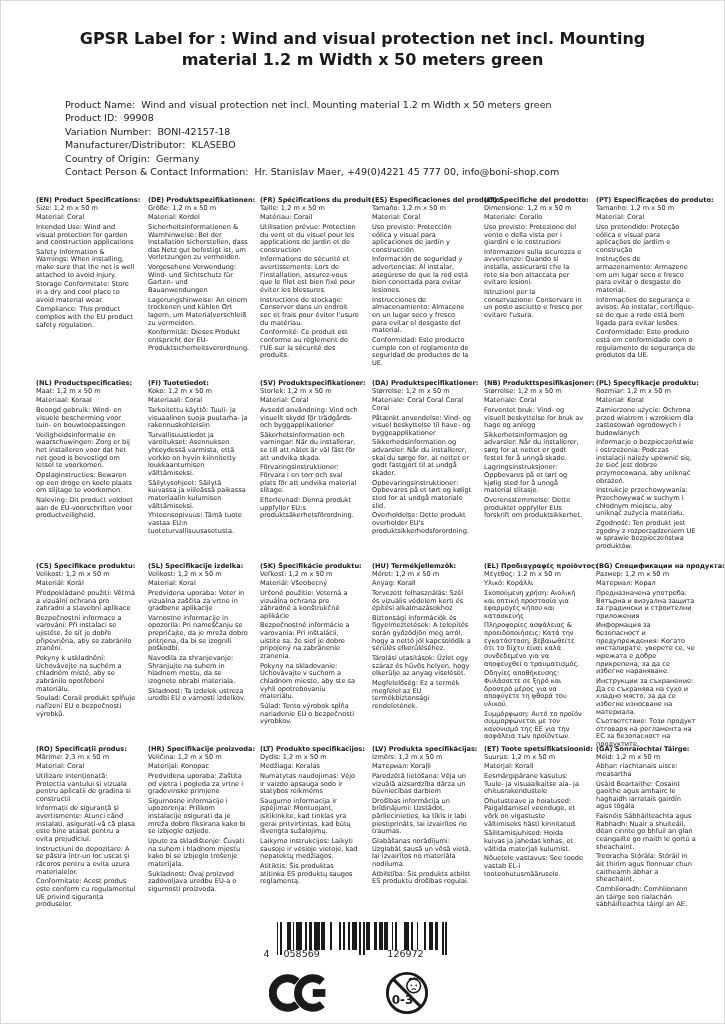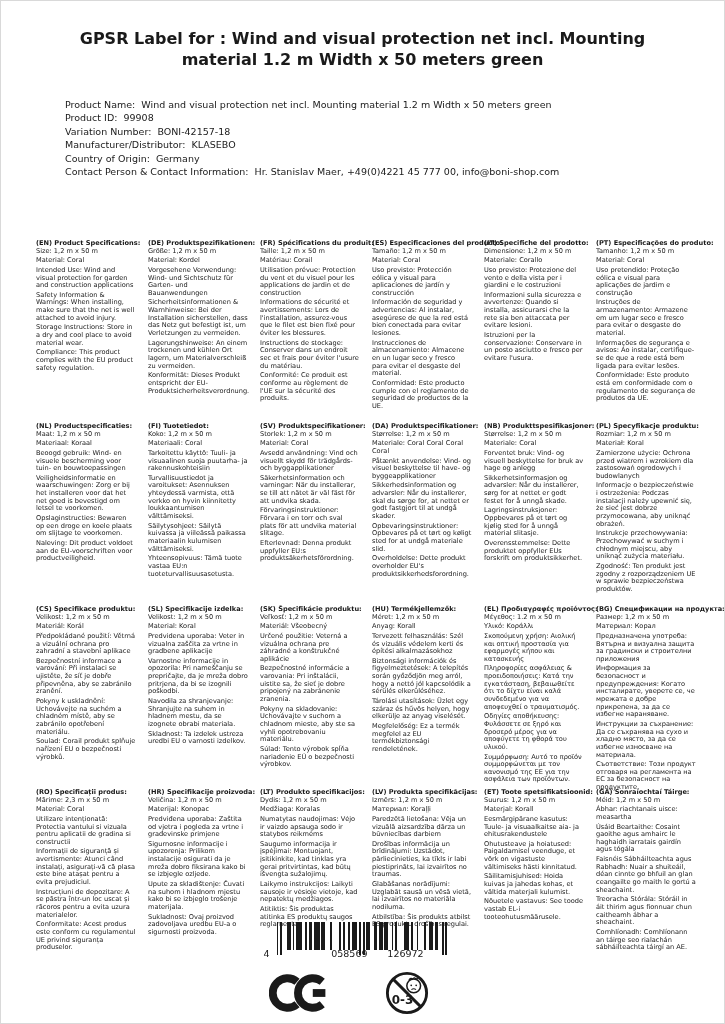--- a/index.html
+++ b/index.html
@@ -39,21 +39,20 @@
     width: 660px;
     display: grid;
     grid-template-columns: repeat(6, 100px);
     column-gap: 12px;
     grid-auto-rows: 183px;
   }
   .block {
     font-size: 6.6px;
     line-height: 1.16;
     overflow: visible;
-    margin-top: 43px;
   }
   .block-heading {
     font-weight: bold;
     white-space: nowrap;
   }
   .block-par { margin: 0 0 2px 0; }
   .footer {
     position: absolute;
     left: 0; right: 0; top: 921px;
     display: flex;
@@ -70,21 +69,21 @@
     align-items: flex-start;
     height: 33px;
   }
   .bc-digit {
     position: absolute;
     top: 26px;
     font-size: 9.5px;
     background: transparent;
   }
   .bc-first { left: -13px; }
-  .bc-g1 { left: 15px;  width: 76px; text-align: right; }
+  .bc-g1 { left: 7px;  width: 76px; text-align: left; }
   .bc-g2 { left: 91px; width: 76px; text-align: center; }
   .marks {
     display: flex;
     align-items: center;
     gap: 58px;
     margin-top: 9px;
     margin-left: -28px;
   }
 </style>
 </head>
@@ -103,29 +102,29 @@
       <div class="info-row"><span class="info-label">Contact Person &amp; Contact Information:</span><span class="info-value">&nbsp; Hr. Stanislav Maer, +49(0)4221 45 777 00, info@boni-shop.com</span></div>
     </div>
 
   <div class="language-grid">
       <div class="block">
         <div class="block-heading">(EN) Product Specifications:</div>
         <p class="block-par">Size: 1,2 m x 50 m</p>
         <p class="block-par">Material: Coral</p>
         <p class="block-par">Intended Use: Wind and visual protection for garden and construction applications</p>
         <p class="block-par">Safety Information &amp; Warnings: When installing, make sure that the net is well attached to avoid injury.</p>
-        <p class="block-par">Storage Instructions: Store in a dry and cool place to avoid material wear.</p>
+        <p class="block-par">Storage Conformitate: Store in a dry and cool place to avoid material wear.</p>
         <p class="block-par">Compliance: This product complies with the EU product safety regulation.</p>
       </div>
       <div class="block">
         <div class="block-heading">(DE) Produktspezifikationen:</div>
         <p class="block-par">Größe: 1,2 m x 50 m</p>
         <p class="block-par">Material: Kordel</p>
+        <p class="block-par">Sicherheitsinformationen &amp; Warnhinweise: Bei der Installation sicherstellen, dass das Netz gut befestigt ist, um Verletzungen zu vermeiden.</p>
         <p class="block-par">Vorgesehene Verwendung: Wind- und Sichtschutz für Garten- und Bauanwendungen</p>
-        <p class="block-par">Sicherheitsinformationen &amp; Warnhinweise: Bei der Installation sicherstellen, dass das Netz gut befestigt ist, um Verletzungen zu vermeiden.</p>
         <p class="block-par">Lagerungshinweise: An einem trockenen und kühlen Ort lagern, um Materialverschleiß zu vermeiden.</p>
         <p class="block-par">Konformität: Dieses Produkt entspricht der EU-Produktsicherheitsverordnung.</p>
       </div>
       <div class="block">
         <div class="block-heading">(FR) Spécifications du produit:</div>
         <p class="block-par">Taille: 1,2 m x 50 m</p>
         <p class="block-par">Matériau: Corail</p>
         <p class="block-par">Utilisation prévue: Protection du vent et du visuel pour les applications de jardin et de construction</p>
         <p class="block-par">Informations de sécurité et avertissements: Lors de l'installation, assurez-vous que le filet est bien fixé pour éviter les blessures.</p>
         <p class="block-par">Instructions de stockage: Conserver dans un endroit sec et frais pour éviter l'usure du matériau.</p>

